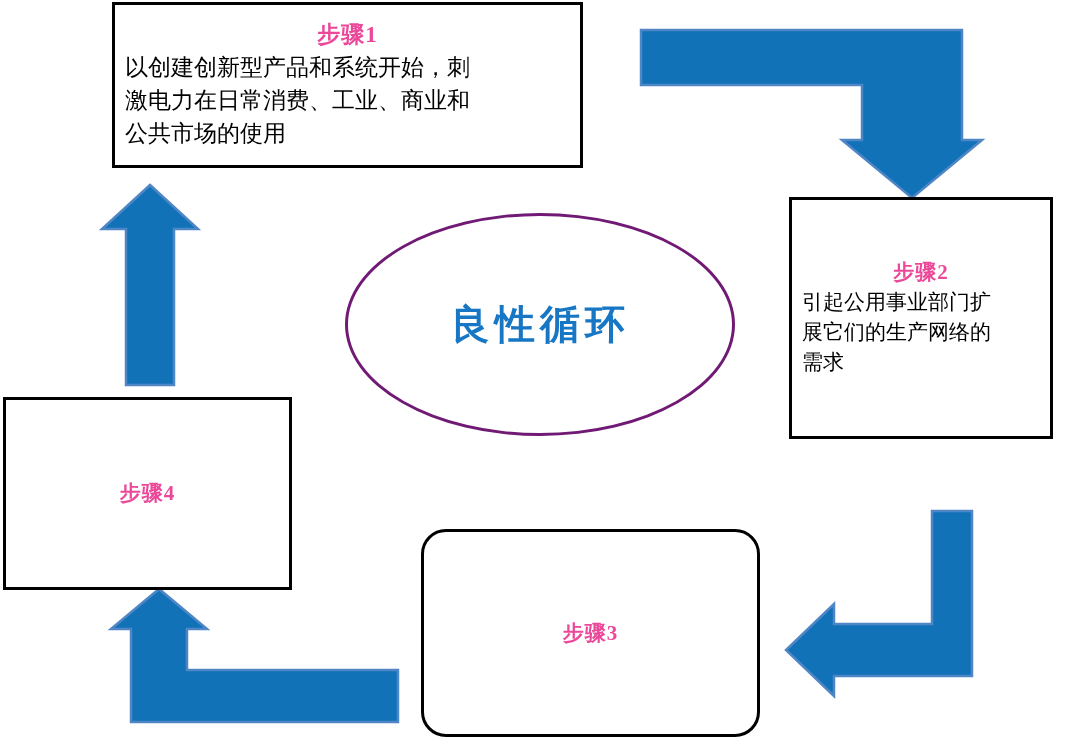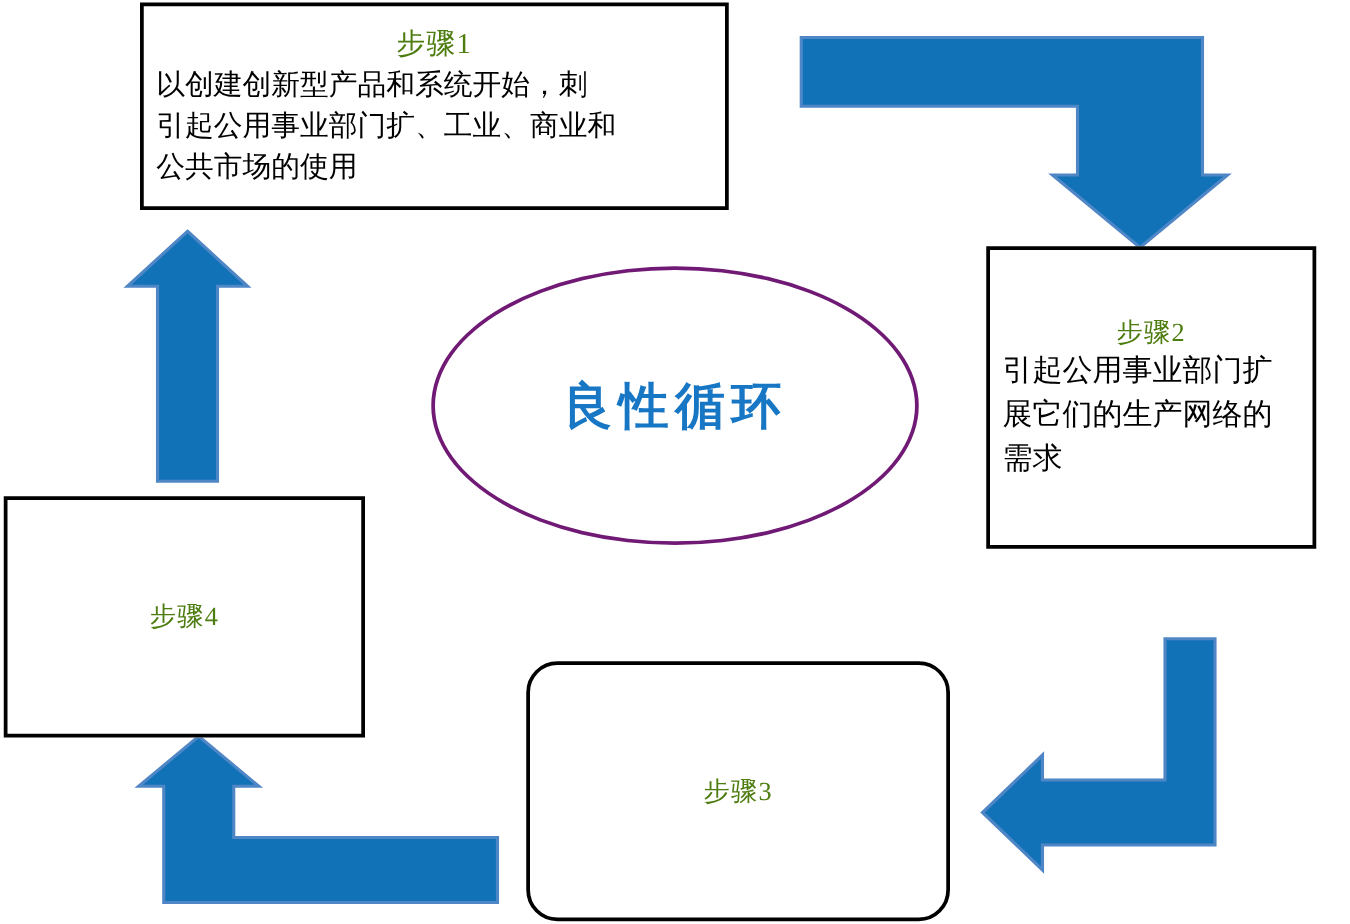--- a/index.html
+++ b/index.html
@@ -25,41 +25,41 @@
     border: 3px solid #000000;
     background: #ffffff;
     display: flex;
     flex-direction: column;
     justify-content: center;
     align-items: center;
     padding: 4px 10px;
     z-index: 4;
   }
   .step-title {
-    font-weight: normal;
-    color: #4d7c0f;
+    font-weight: bold;
+    color: #ec4899;
     letter-spacing: 1px;
     line-height: 1.35;
     text-align: left;
   }
   .step-body {
     color: #000000;
     line-height: 1.45;
     text-align: left;
     white-space: pre-line;
   }
 
   
   #step1 { left: 112px;  top: 2px;   width: 471px; height: 166px; }
   #step1 .step-title { font-size: 23px; }
   #step1 .step-body  { font-size: 23px; width: 100%; }
 
   #step2 { left: 789px;  top: 197px; width: 264px; height: 242px; }
   #step2 .step-title { font-size: 21px; }
-  #step2 .step-body  { font-size: 24px; width: 100%; }
+  #step2 .step-body  { font-size: 21px; width: 100%; }
 
   #step3 { left: 421px;  top: 529px; width: 339px; height: 208px; border-radius: 25px; }
   #step3 .step-title { font-size: 21px; }
   #step3 .step-body  { font-size: 21px; width: 100%; text-align: center; }
 
   #step4 { left: 3px;    top: 397px; width: 289px; height: 193px; }
   #step4 .step-title { font-size: 21px; }
   #step4 .step-body  { font-size: 21px; width: 100%; }
 
   
@@ -120,21 +120,21 @@
     <polygon class="arrow-shape" points="150,185 198,229 174,229 174,385 126,385 126,229 102,229"></polygon>
   </svg>
 
   <div id="center-ellipse">
     <div class="ellipse-label">良性循环</div>
   </div>
 
   <div id="step1" class="step-box">
     <div class="step-title">步骤1</div>
     <div class="step-body">以创建创新型产品和系统开始，刺
-引起公用事业部门扩、工业、商业和
+激电力在日常消费、工业、商业和
 公共市场的使用</div>
   </div>
 
   <div id="step2" class="step-box">
     <div class="step-title">步骤2</div>
     <div class="step-body">引起公用事业部门扩
 展它们的生产网络的
 需求</div>
   </div>
 

